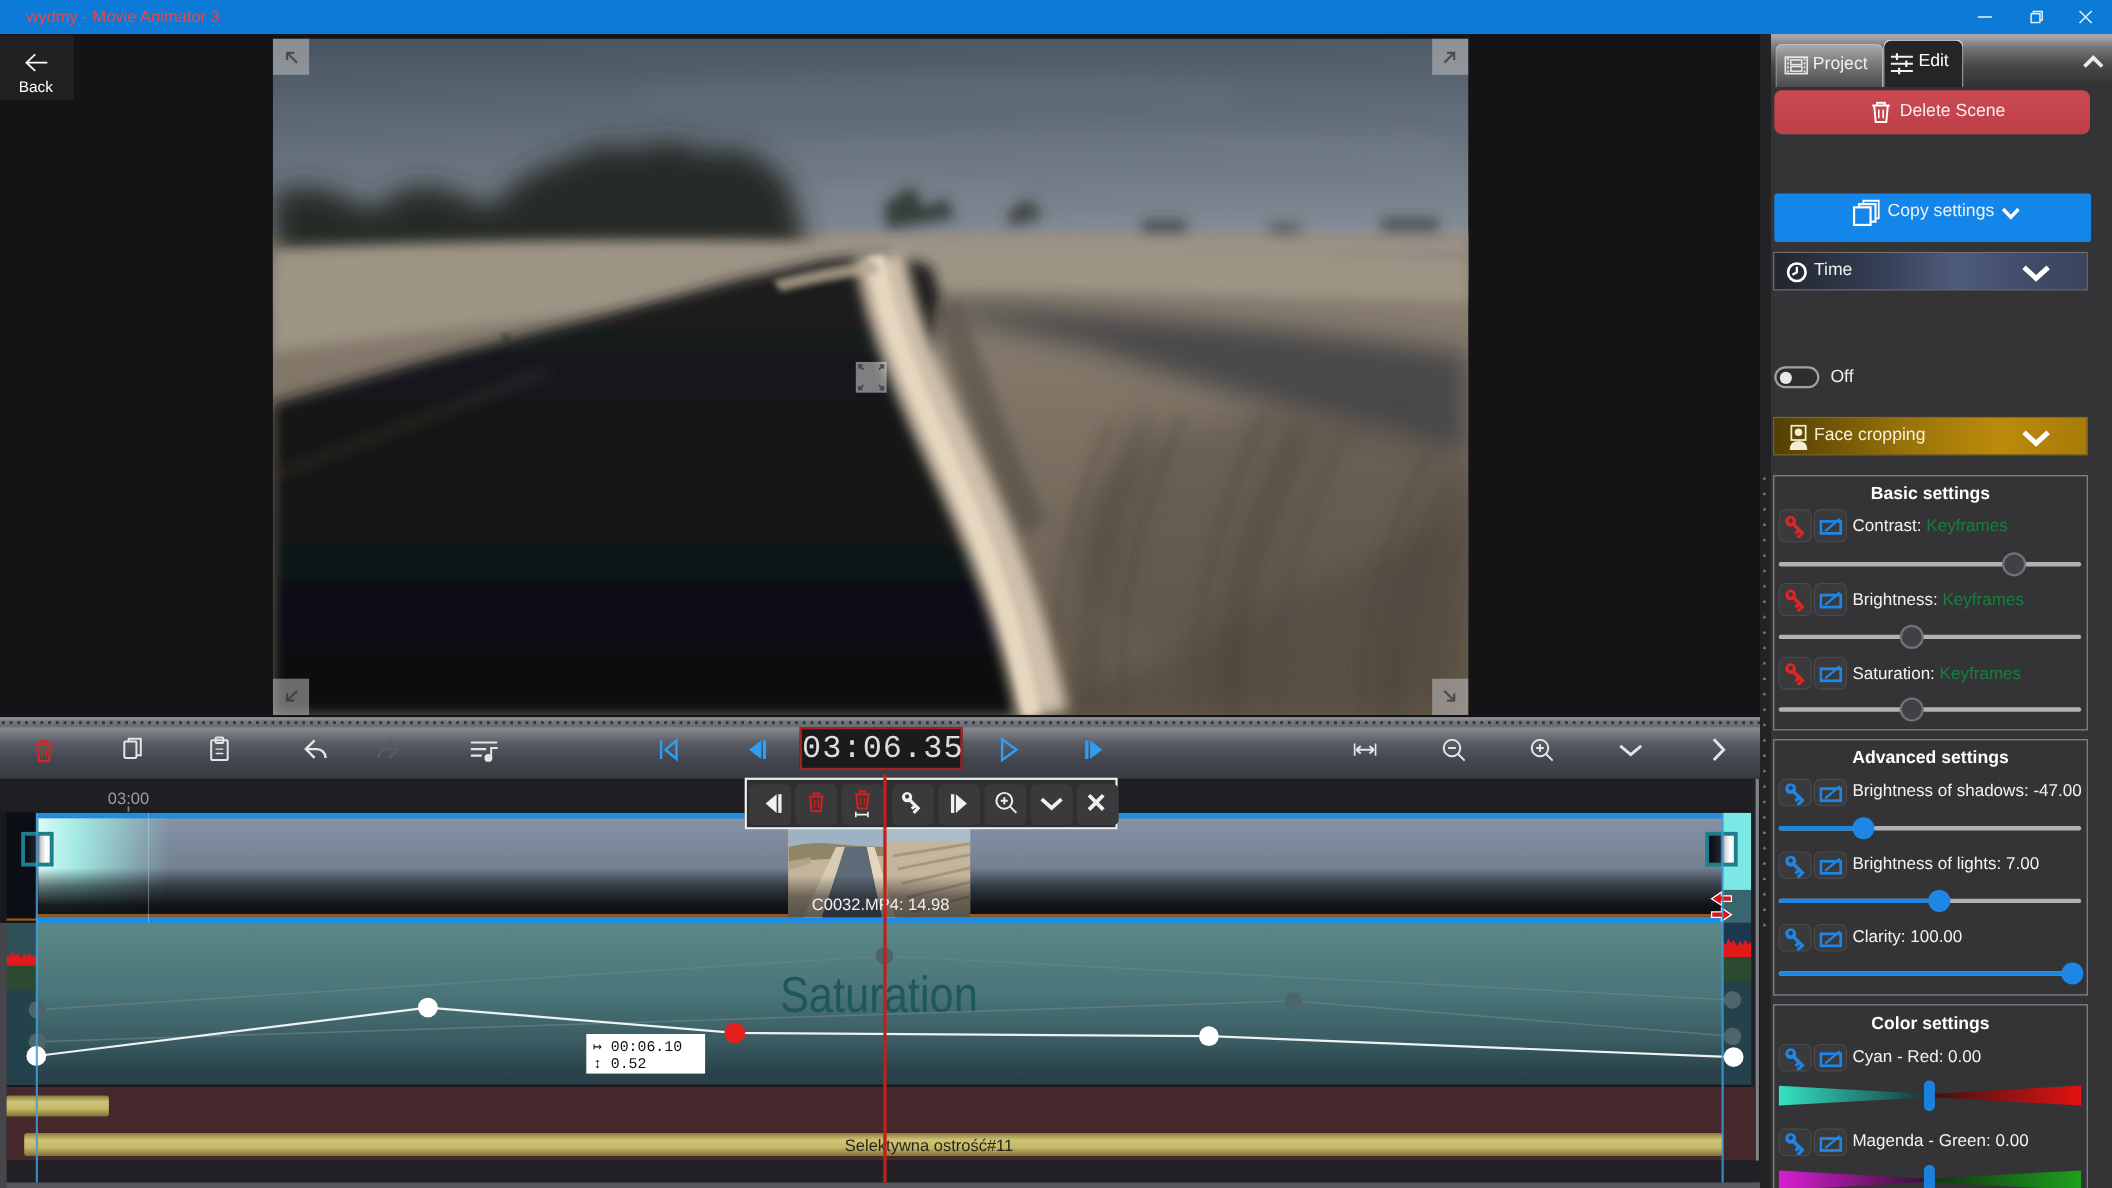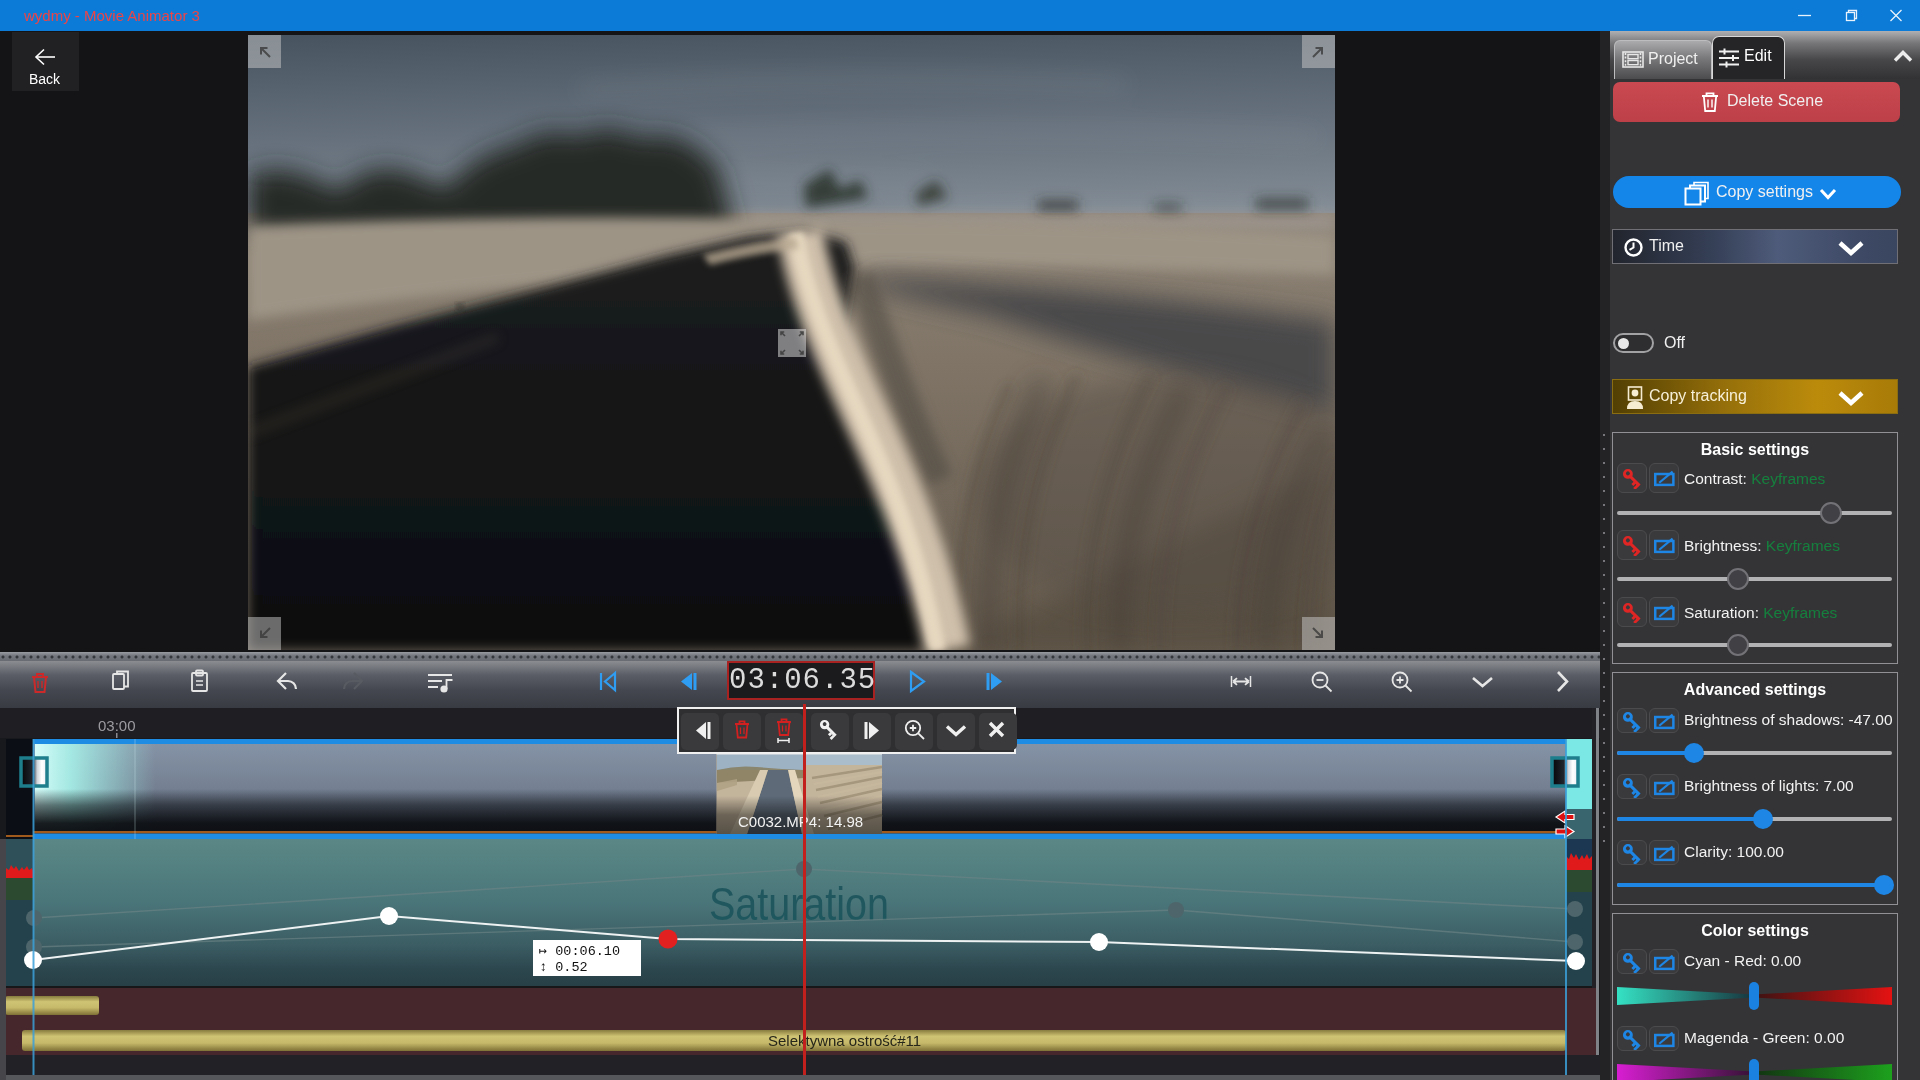--- a/index.html
+++ b/index.html
@@ -7,21 +7,21 @@
     font-family:"Liberation Sans", sans-serif; }
   .abs { position:absolute; }
   #stage { position:relative; width:1920px; height:1080px; }
 
   
   #titlebar { left:0; top:0; width:1920px; height:31px; background:#0c7bd8; }
   #titletext { left:24px; top:7px; color:#ef4444; font-size:15px; }
 
   
   #previewarea { left:0; top:31px; width:1600px; height:621px; background:#141416; }
-  #backbtn { left:12px; top:1px; width:67px; height:59px; background:#212124; color:#fff; }
+  #backbtn { left:0; top:1px; width:67px; height:59px; background:#212124; color:#fff; }
   #backlbl { left:17px; top:39px; font-size:14px; color:#fff; }
 
   
   #divider { left:0; top:652px; width:1600px; height:9px;
      background:radial-gradient(circle 1.6px at 3px 5px, #34373c 97%, transparent) 0 0/7px 9px,
      linear-gradient(#9a9da2,#74777d 40%,#686b71); }
   #toolbar { left:0; top:661px; width:1600px; height:47px;
      background:linear-gradient(#8b8d91,#5a5d66 30%,#44474f 62%,#383b42); }
   #timebox { left:727px; top:661px; width:148px; height:39px; background:#1b1b1d;
      border:2px solid #a92222; color:#dcdcdc; font-family:"Liberation Mono",monospace;
@@ -525,21 +525,21 @@
       <g stroke="#fff" stroke-width="1.8" fill="none">
         <path d="M1 4 h16 M5.5 4 v-2.6 h7 v2.6"></path>
         <path d="M2.8 4 l1.4 15 h9.6 l1.4 -15"></path>
         <path d="M7 7.5 v8 M11 7.5 v8" stroke-width="1.4"></path>
       </g>
     </svg>
     <div class="abs ptext" style="left:114px;top:10px;">Delete Scene</div>
   </div>
 
 
-  <div class="abs" style="left:1613px;top:176px;width:288px;height:32px;border-radius:16px;background:#1486ea;">
+  <div class="abs" style="left:1613px;top:176px;width:288px;height:44px;border-radius:3px;background:#1486ea;">
     <svg class="abs" style="left:71px;top:5px" width="25" height="26" viewBox="0 0 25 26">
       <g stroke="#fff" fill="none" stroke-width="2">
         <rect x="1.5" y="7.5" width="15" height="16"></rect>
         <path d="M6 7.5 v-3 h15 v16 h-4"></path>
         <path d="M10 4.5 v-3 h14 v16 h-3.5" stroke-width="1.6"></path>
       </g>
     </svg>
     <div class="abs ptext" style="left:103px;top:7px;">Copy settings</div>
     <svg class="abs" style="left:206px;top:12px" width="18" height="13" viewBox="0 0 18 13">
       <path d="M2 2 l7 7.5 l7 -7.5" stroke="#fff" stroke-width="3" fill="none"></path>
@@ -563,21 +563,21 @@
   <div class="abs" style="left:1618px;top:338px;width:11px;height:11px;border-radius:50%;background:#e8e8e8;"></div>
   <div class="abs ptext" style="left:1664px;top:334px;">Off</div>
 
   <div class="abs" style="left:1612px;top:379px;width:286px;height:35px;border:1px solid #8a6d10;
        background:linear-gradient(90deg,#523f03,#96700a 40%,#bb8b0b 72%,#a87b08);">
     <svg class="abs" style="left:12px;top:6px" width="20" height="23" viewBox="0 0 20 23">
       <rect x="3.5" y="1" width="13" height="13" stroke="#f5ecd2" stroke-width="1.6" fill="none"></rect>
       <circle cx="10" cy="7" r="3.4" fill="#f5ecd2"></circle>
       <path d="M2 23 q0 -8 8 -8 q8 0 8 8 Z" fill="#f5ecd2"></path>
     </svg>
-    <div class="abs ptext" style="left:36px;top:7px;color:#f7efd8;">Copy tracking</div>
+    <div class="abs ptext" style="left:36px;top:7px;color:#f7efd8;">Face cropping</div>
     <svg class="abs" style="left:224px;top:10px" width="28" height="17" viewBox="0 0 28 17">
       <path d="M3 3 l11 10 l11 -10" stroke="#fff" stroke-width="4.5" fill="none"></path>
     </svg>
   </div>
 
   <div class="abs secbox" style="top:432px;height:232px;"></div>
   <div class="abs secbox" style="top:672px;height:233px;"></div>
   <div class="abs secbox" style="top:913px;height:200px;"></div>
   <div class="abs sectitle" style="top:441px;">Basic settings</div>
   <div class="abs sectitle" style="top:681px;">Advanced settings</div>

